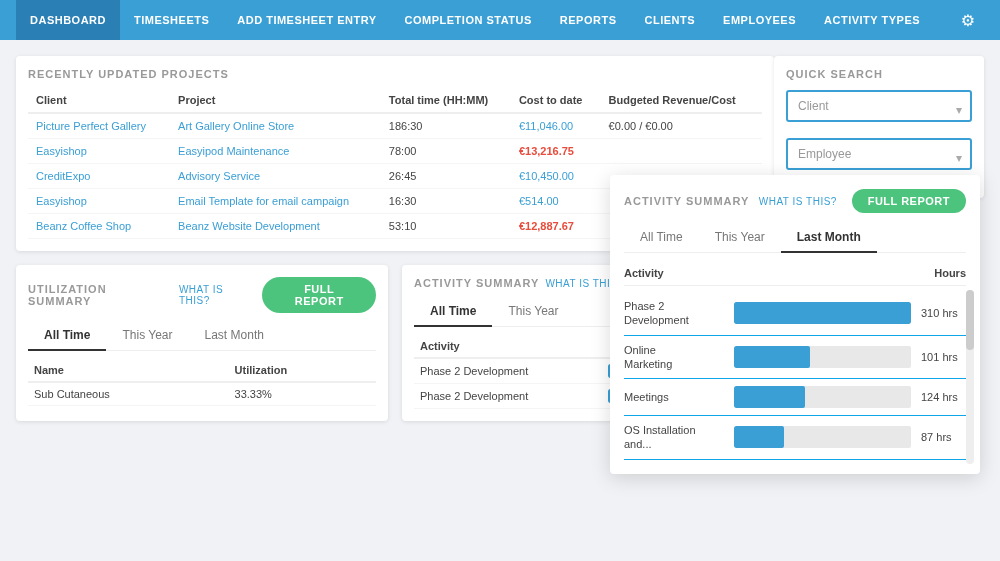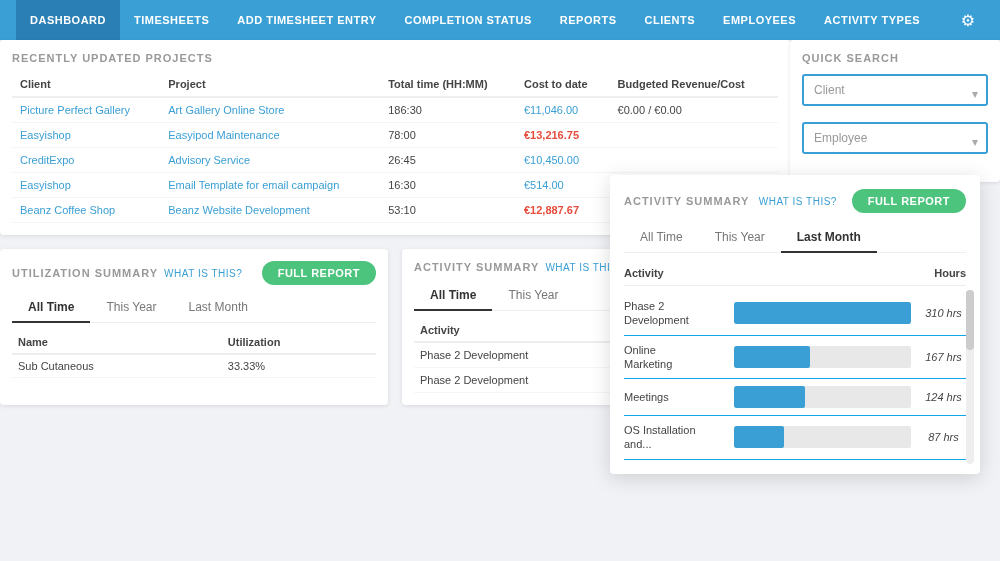--- a/index.html
+++ b/index.html
@@ -6,21 +6,21 @@
     body { font-family: 'Segoe UI', Arial, sans-serif; background: #f0f2f5; width: 1000px; height: 561px; overflow: hidden; font-size: 12px; }
 
     
     .nav { background: #3a9fd5; height: 40px; display: flex; align-items: center; padding: 0 16px; gap: 0; }
     .nav-item { color: #fff; font-size: 11px; font-weight: 600; padding: 0 14px; height: 40px; display: flex; align-items: center; cursor: pointer; text-transform: uppercase; letter-spacing: 0.5px; }
     .nav-item.active { background: #2a7fb5; }
     .nav-spacer { flex: 1; }
     .nav-gear { color: #fff; width: 32px; height: 32px; display: flex; align-items: center; justify-content: center; cursor: pointer; font-size: 16px; }
 
     
-    .main { display: flex; height: calc(561px - 40px); }
+    .main { padding: 16px; display: flex; height: calc(561px - 40px); }
     .left-col { flex: 1; display: flex; flex-direction: column; gap: 14px; }
 
     
     .section-title { font-size: 11px; font-weight: 700; color: #999; letter-spacing: 1px; text-transform: uppercase; margin-bottom: 8px; }
     .what-is-this { font-size: 10px; color: #3a9fd5; cursor: pointer; text-transform: uppercase; letter-spacing: 0.5px; margin-left: 6px; }
     .section-header { display: flex; align-items: center; justify-content: space-between; margin-bottom: 8px; }
     .section-header-left { display: flex; align-items: center; }
 
     
     .full-report-btn { background: #4dc47d; color: #fff; border: none; border-radius: 20px; padding: 6px 16px; font-size: 11px; font-weight: 700; cursor: pointer; text-transform: uppercase; letter-spacing: 0.5px; margin-left: 6px; }
@@ -63,21 +63,21 @@
     .ao-title { font-size: 11px; font-weight: 700; color: #999; letter-spacing: 1px; text-transform: uppercase; }
     .ao-what { font-size: 10px; color: #3a9fd5; text-transform: uppercase; letter-spacing: 0.5px; cursor: pointer; margin-left: 6px; }
     .ao-tabs { display: flex; border-bottom: 1px solid #eee; margin-bottom: 10px; }
     .ao-tab { padding: 7px 16px; font-size: 12px; font-weight: 500; color: #777; cursor: pointer; border-bottom: 2px solid transparent; margin-bottom: -1px; }
     .ao-tab.active { color: #333; border-bottom: 2px solid #333; font-weight: 600; }
     .ao-cols { display: flex; justify-content: space-between; font-size: 11px; font-weight: 700; color: #444; padding: 4px 0 6px 0; border-bottom: 1px solid #eee; margin-bottom: 6px; }
     .ao-row { display: flex; align-items: center; justify-content: space-between; padding: 7px 0; border-bottom: 1px solid #0ea5e9; }
     .ao-activity-name { font-size: 11px; color: #444; width: 100px; line-height: 1.3; }
     .ao-bar-bg { background: #e8e8e8; border-radius: 2px; height: 22px; flex: 1; margin: 0 10px; overflow: hidden; }
     .ao-bar-fill { background: #3a9fd5; height: 100%; border-radius: 2px; }
-    .ao-hrs { font-size: 11px; color: #444; width: 45px; text-align: center; font-style: italic; }
+    .ao-hrs { font-size: 11px; color: #444; width: 45px; text-align: left; }
     .ao-scroll { width: 8px; position: absolute; right: 6px; top: 115px; bottom: 10px; background: #eee; border-radius: 4px; }
     .ao-scroll-thumb { width: 8px; height: 60px; background: #ccc; border-radius: 4px; position: absolute; top: 0; }
   </style>
 </head>
 <body>
 
 <nav>
   <div class="nav" id="nav-bar">
       <div class="nav-item active">Dashboard</div>
       <div class="nav-item">Timesheets</div>
@@ -262,21 +262,21 @@
     <div class="ao-bar-bg">
       <div class="ao-bar-fill" style="width:100%"></div>
     </div>
     <div class="ao-hrs">310 hrs</div>
   </div>
       <div class="ao-row">
     <div class="ao-activity-name">Online<br>Marketing</div>
     <div class="ao-bar-bg">
       <div class="ao-bar-fill" style="width:43%"></div>
     </div>
-    <div class="ao-hrs">167 hrs</div>
+    <div class="ao-hrs">101 hrs</div>
   </div>
       <div class="ao-row">
     <div class="ao-activity-name">Meetings</div>
     <div class="ao-bar-bg">
       <div class="ao-bar-fill" style="width:40%"></div>
     </div>
     <div class="ao-hrs">124 hrs</div>
   </div>
       <div class="ao-row">
     <div class="ao-activity-name">OS Installation<br>and...</div>

